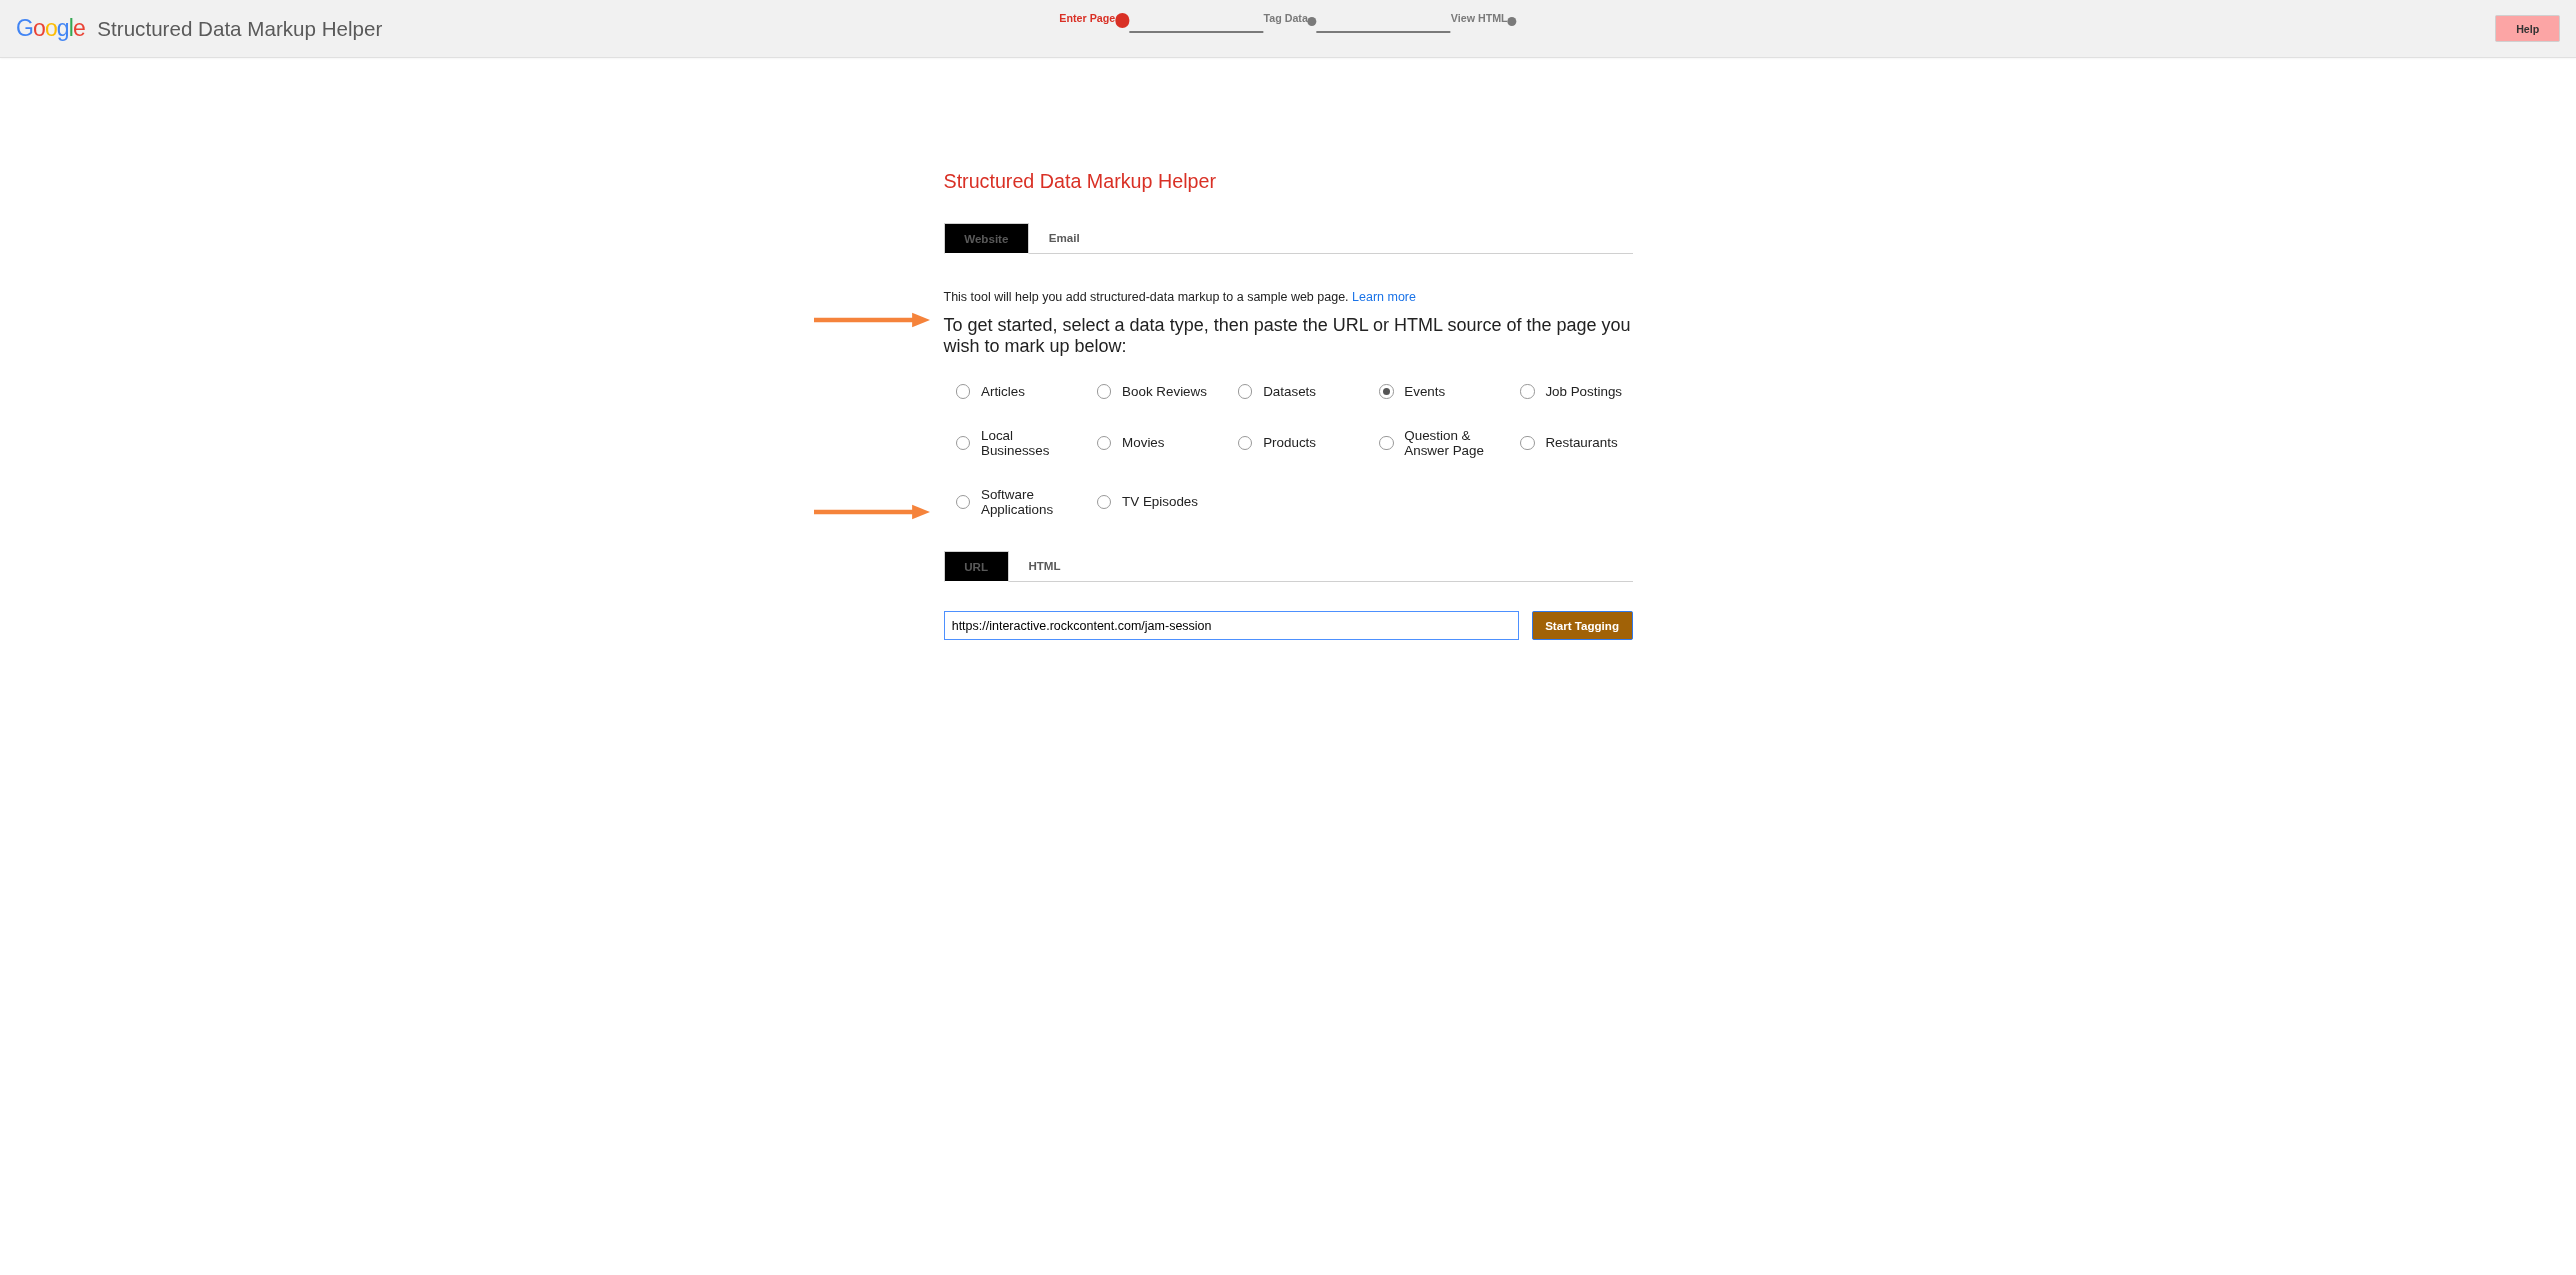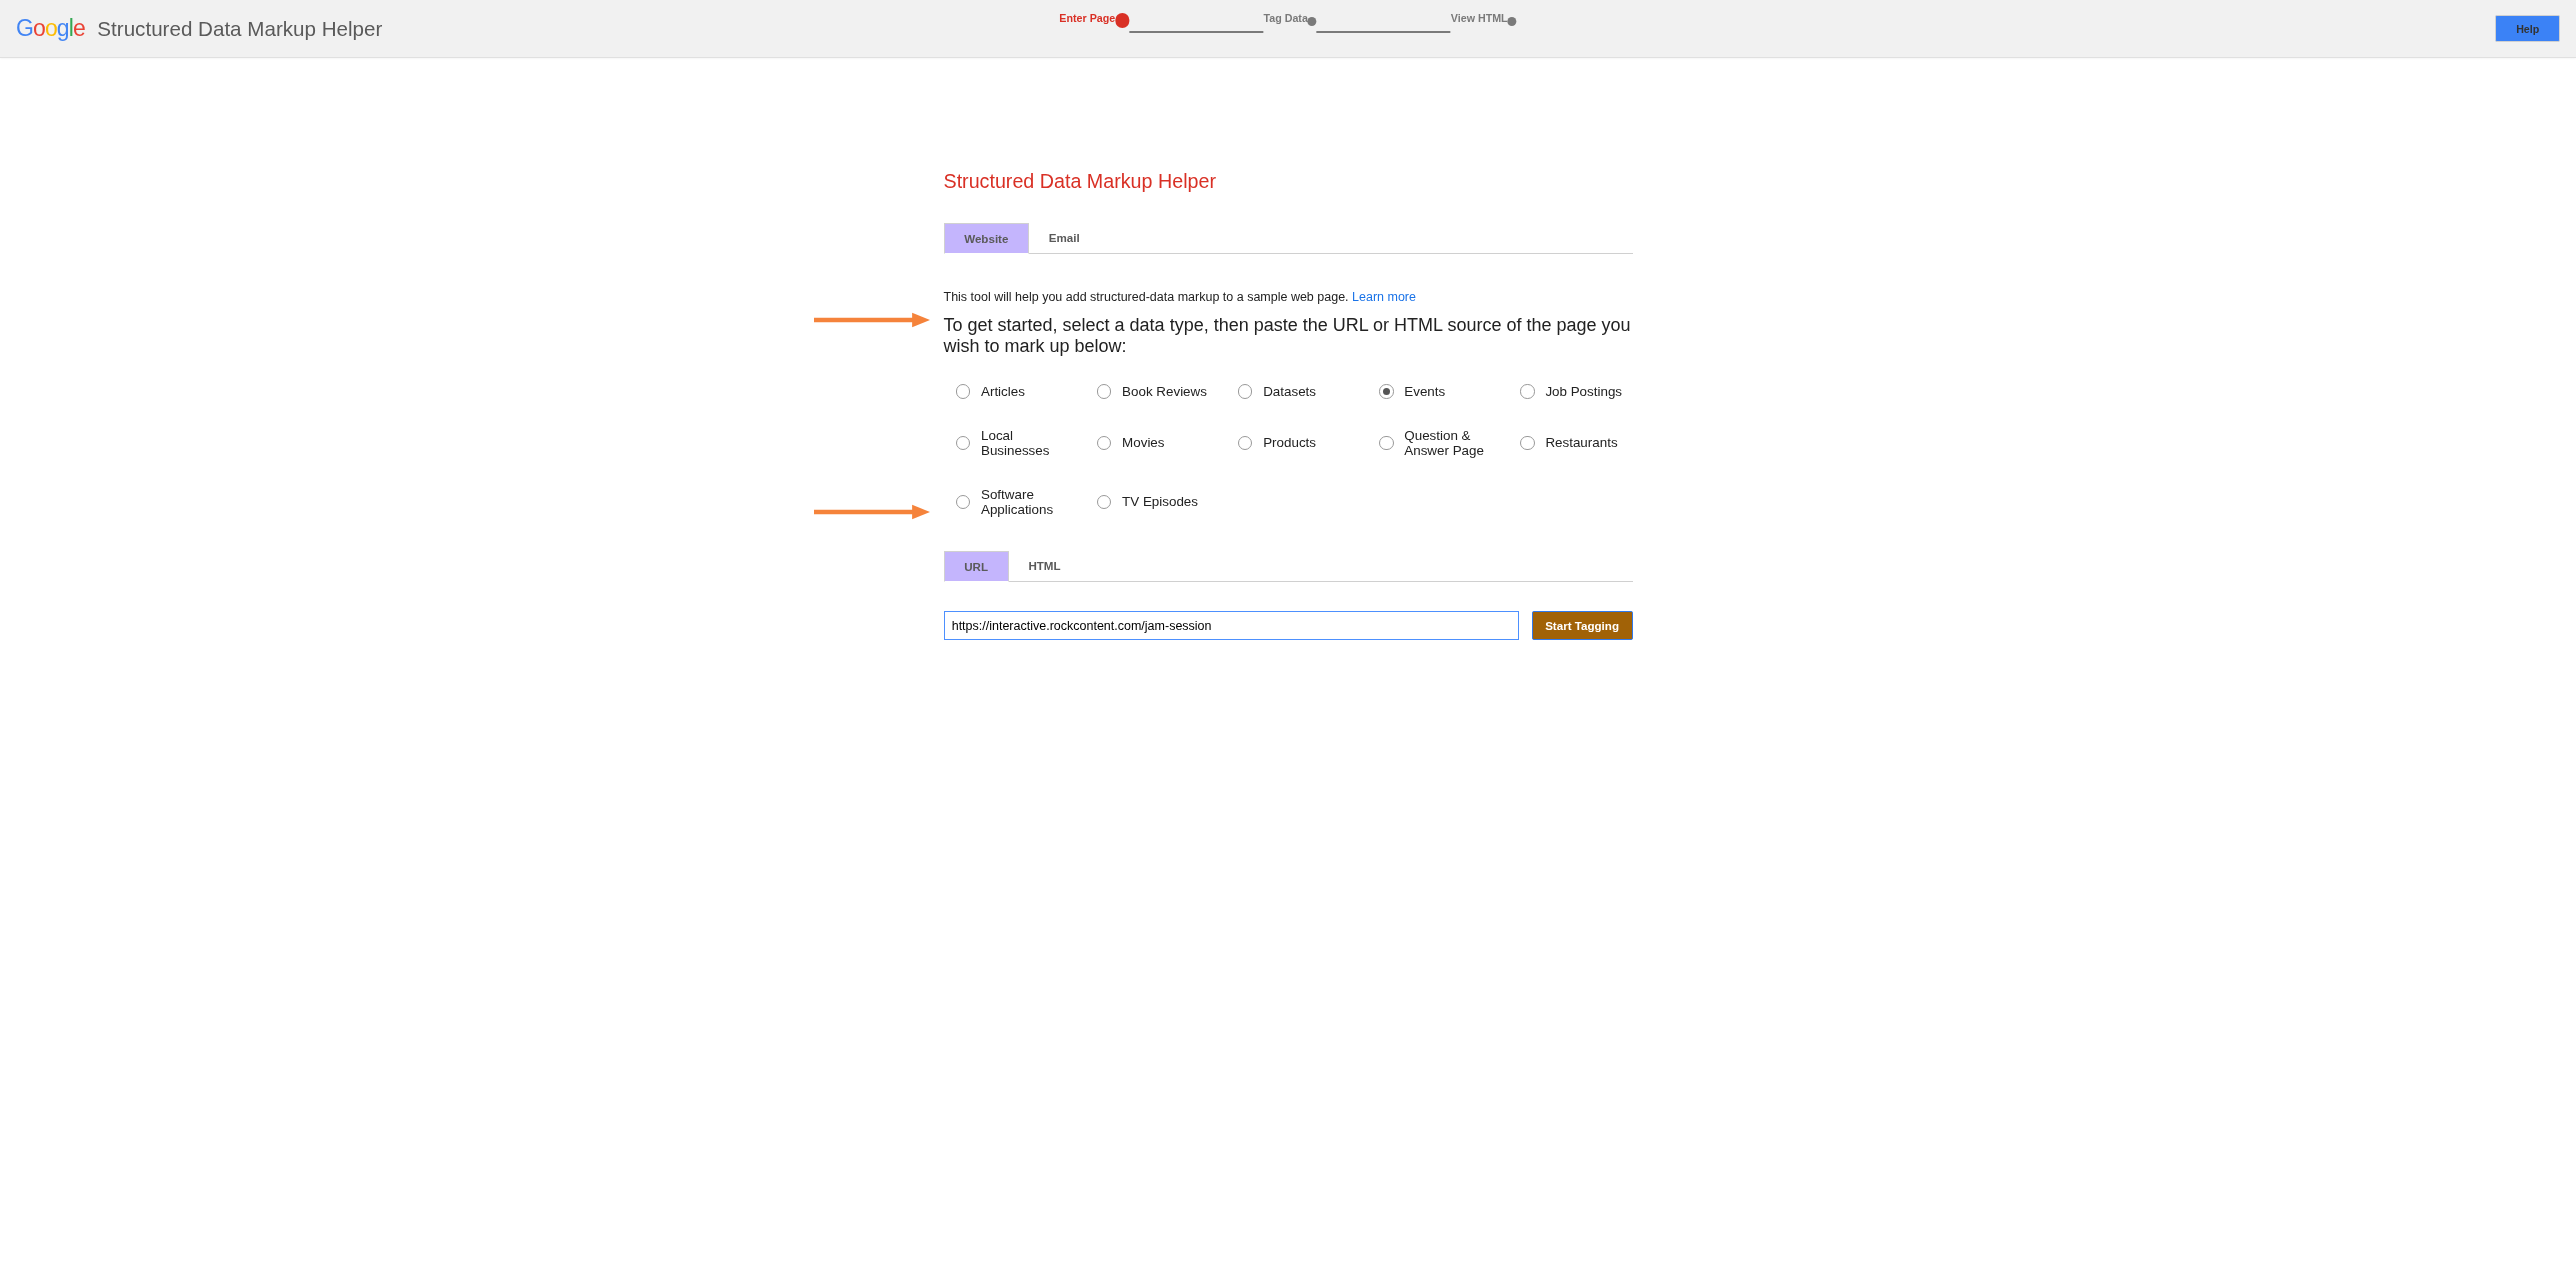--- a/index.html
+++ b/index.html
@@ -81,21 +81,21 @@
       margin-top: -2.7px;
     }
     .step-line {
       width: 134px;
       height: 1.8px;
       background: #7a7a7a;
       margin-top: 20.6px;
     }
     .help-btn {
       margin-left: auto;
-      background: #3b82f6;
+      background: #fca5a5;
       border: 0.9px solid #d0d0d0;
       padding: 6.3px 19.7px;
       font-size: 10.7px;
       font-weight: 700;
       color: #333;
       cursor: pointer;
       border-radius: 1.8px;
     }
     .main {
       max-width: 689px;
@@ -117,21 +117,21 @@
       padding: 8px 19.7px;
       font-size: 11.6px;
       font-weight: 700;
       color: #5a5a5a;
       cursor: pointer;
     }
     .tab.active {
       border: 0.9px solid #d0d0d0;
       border-bottom: 0.9px solid #fff;
       margin-bottom: -0.9px;
-      background: #c4b5fd;
+      background: #000000;
     }
     .intro-text {
       font-size: 12.5px;
       color: #222;
       margin-top: 34px;
       line-height: 1.5;
     }
     .intro-text a {
       color: #1a73e8;
       text-decoration: none;

